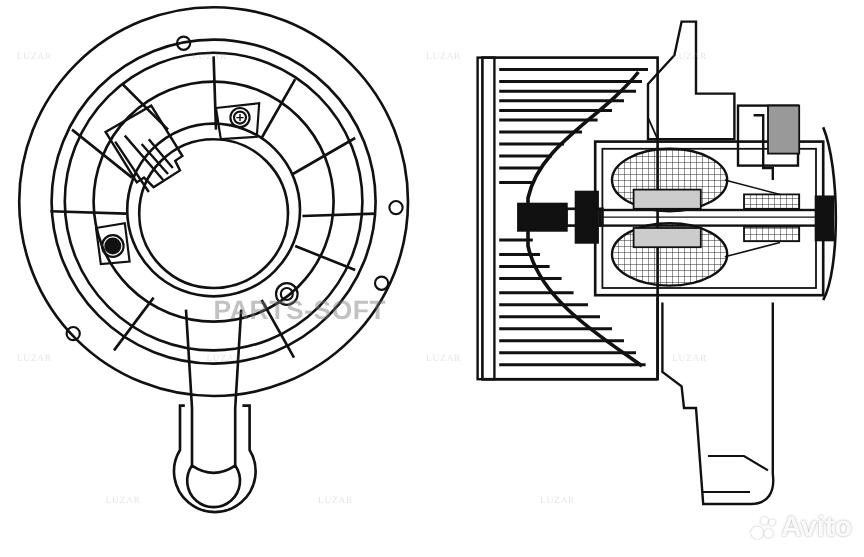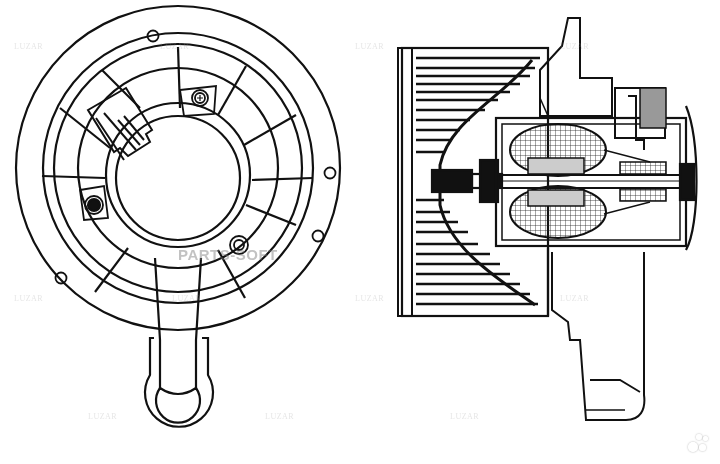--- a/index.html
+++ b/index.html
@@ -1,19 +1,19 @@
 <!DOCTYPE html>
 <html><head>
 <meta charset="utf-8">
 <style>
   html, body { margin: 0; padding: 0; background: #ffffff; }
   body { width: 720px; height: 464px; overflow: hidden; position: relative; font-family: "Liberation Sans", sans-serif; }
   .canvas { position: absolute; left: 0; top: 0; width: 720px; height: 464px; }
   svg { display: block; }
-  .wm-text { position: absolute; font-family: "Liberation Sans", sans-serif; font-weight: bold; color: rgba(120,120,120,0.45); font-size: 15px; letter-spacing: 0.5px; }
+  .wm-text { position: absolute; font-family: "Liberation Sans", sans-serif; font-weight: bold; color: rgba(120,120,120,0.45); font-size: 22px; letter-spacing: 0.5px; }
   .wm-logo { position: absolute; font-family: Liberation Serif, serif; font-size: 8px; color: rgba(150,150,150,0.25); letter-spacing: 0.5px; }
   .avito { position: absolute; right: 10px; bottom: 10px; display: flex; align-items: center; gap: 3px; color: rgba(255,255,255,0.92); font-family: "Liberation Sans", sans-serif; font-weight: bold; font-size: 24px; text-shadow: 0 0 2px rgba(0,0,0,0.35); }
   .avito-dots { position: relative; width: 22px; height: 22px; }
   .avito-dots span { position: absolute; border-radius: 50%; background: rgba(255,255,255,0.92); box-shadow: 0 0 2px rgba(0,0,0,0.35); }
 </style>
 </head>
 <body>
 
 <div class="canvas">
 <svg width="720" height="464" viewBox="0 0 720 464" xmlns="http://www.w3.org/2000/svg">
@@ -161,13 +161,14 @@
 <div class="wm-logo" style="left:265px; top:412px;">LUZAR</div>
 <div class="wm-logo" style="left:450px; top:412px;">LUZAR</div>
 
 <div class="avito">
   <div class="avito-dots">
     <span style="left:0; top:10px; width:10px; height:10px;"></span>
     <span style="left:11px; top:12px; width:7px; height:7px;"></span>
     <span style="left:8px; top:2px; width:6px; height:6px;"></span>
     <span style="left:15px; top:4px; width:5px; height:5px;"></span>
   </div>
+  <span>Avito</span>
 </div>
 
 </body></html>

